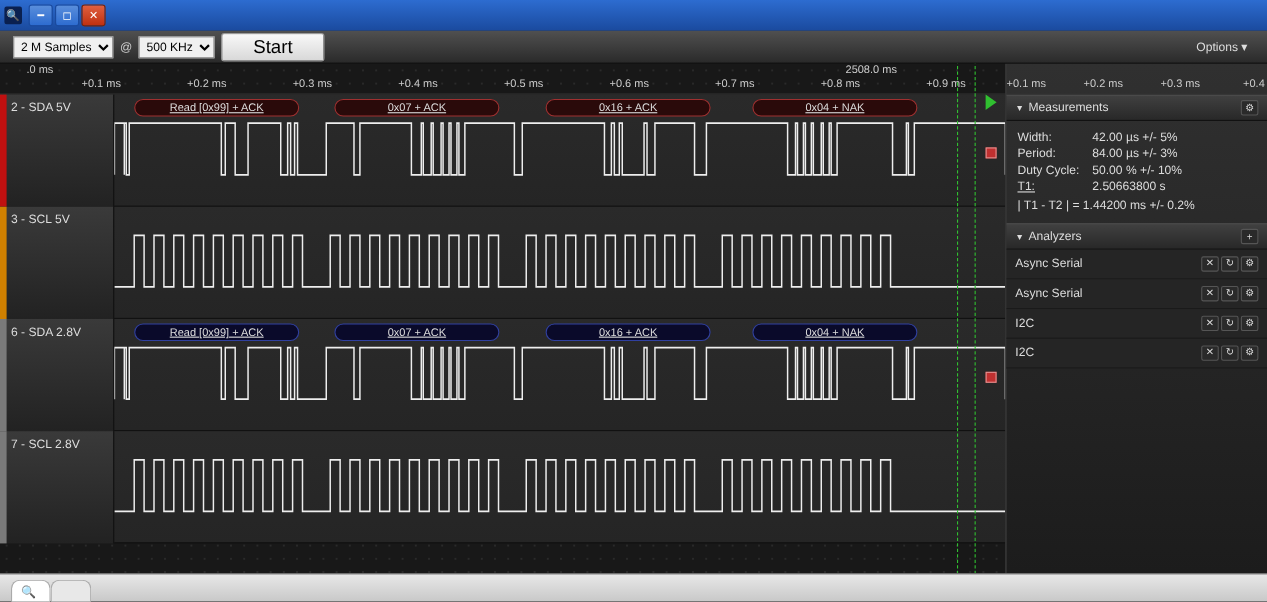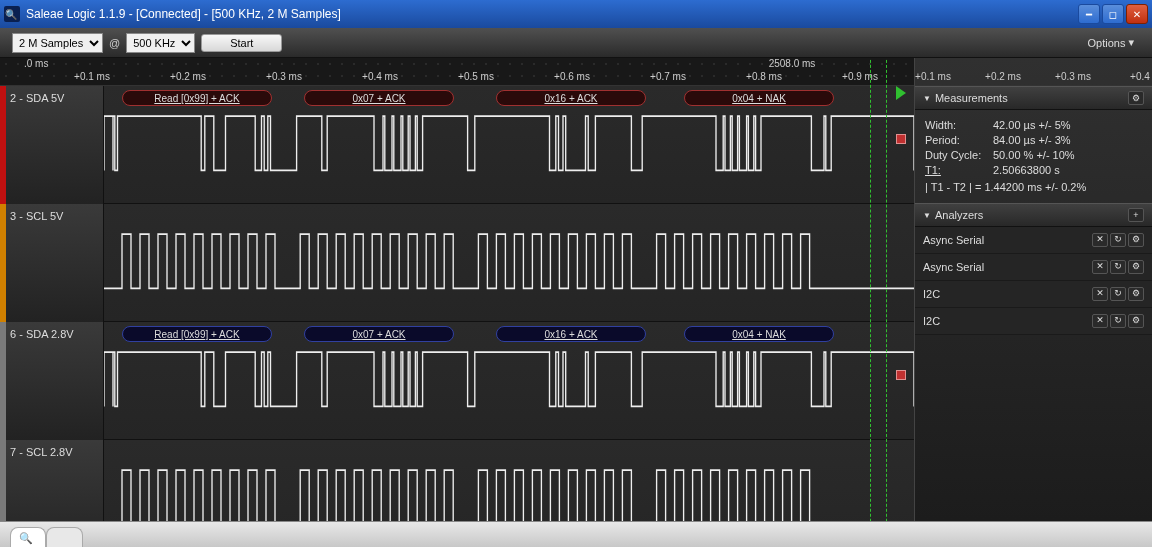--- a/index.html
+++ b/index.html
@@ -10,36 +10,36 @@
 .titlebar .icon { width: 16px; height: 16px; margin-right: 6px; background: #0a2050; border-radius: 2px; display: flex; align-items: center; justify-content: center; font-size: 10px; }
 .titlebar .title { flex: 1; }
 .winbtns { display: flex; gap: 2px; }
 .winbtn { width: 22px; height: 20px; background: linear-gradient(#5a8edb, #2d6cd0); border: 1px solid #1a4a9e; border-radius: 3px; display: flex; align-items: center; justify-content: center; color: white; font-size: 10px; cursor: pointer; }
 .winbtn.close { background: linear-gradient(#e06040, #c03010); border-color: #802000; }
 
 
 .toolbar { height: 30px; background: linear-gradient(#505050, #2a2a2a); display: flex; align-items: center; padding: 0 12px; gap: 6px; color: #ddd; font-size: 11px; border-bottom: 1px solid #111; }
 .toolbar select { background: #f0f0f0; border: 1px solid #888; font-size: 11px; padding: 1px 2px; height: 20px; }
 .toolbar .at { color: #ccc; }
-.toolbar button.start { background: linear-gradient(#f8f8f8, #d8d8d8); border: 1px solid #999; border-radius: 3px; padding: 2px 28px; font-size: 11px; cursor: pointer; }
+.toolbar button.start { background: linear-gradient(#f8f8f8, #d8d8d8); border: 1px solid #999; border-radius: 3px; padding: 2px 28px; font-size: 17px; cursor: pointer; }
 .toolbar .spacer { flex: 1; }
 .toolbar .options { cursor: pointer; display: flex; align-items: center; gap: 3px; padding-right: 6px; }
 
 
 .main { display: flex; height: calc(100% - 28px - 30px - 26px); }
 .waveform-area { flex: 1; background: #181818; position: relative; overflow: hidden; }
 .waveform-area::before { content: ""; position: absolute; inset: 0; background-image: radial-gradient(#2a2a2a 1px, transparent 1px); background-size: 12px 12px; pointer-events: none; }
 
 .timeline { height: 28px; position: relative; color: #ccc; font-size: 10px; border-bottom: 1px solid #333; }
 .timeline .top-row { position: absolute; top: 0; width: 100%; }
 .timeline .bot-row { position: absolute; top: 13px; width: 100%; }
 .timeline span { position: absolute; transform: translateX(-50%); white-space: nowrap; margin-left: 12px; }
 
 .channels { position: absolute; top: 28px; left: 0; right: 0; bottom: 0; }
-.channel { position: relative; height: 118px; display: flex; justify-content: flex-end; }
+.channel { position: relative; height: 102px; display: flex; justify-content: flex-end; }
 .chlabel { width: 104px; background: linear-gradient(#3a3a3a, #222); border-right: 1px solid #111; color: #ddd; font-size: 11px; padding: 6px 0 0 10px; display: flex; flex-direction: column; position: relative; }
 .chlabel .bar { position: absolute; left: 0; top: 0; bottom: 0; width: 6px; }
 .chtrack { flex: 1; position: relative; background: linear-gradient(#2a2a2a, #252525); border-bottom: 1px solid #111; }
 .chtrack svg { width: 100%; height: 100%; display: block; }
 
 .decode-bubble { position: absolute; height: 16px; border-radius: 8px; font-size: 10px; color: #ddd; text-align: center; line-height: 15px; top: 4px; white-space: nowrap; overflow: hidden; text-decoration: underline; }
 .decode-bubble.red { background: #2a0a0a; border: 1px solid #a03030; }
 .decode-bubble.blue { background: #0a0a2a; border: 1px solid #3040a0; }
 
 .marker-arrow { position: absolute; right: 8px; top: 0; width: 0; height: 0; border-style: solid; border-width: 7px 0 7px 10px; border-color: transparent transparent transparent #30c030; }
@@ -67,21 +67,20 @@
 
 .bottombar { height: 26px; background: linear-gradient(#e8e8e8, #c8c8c8); display: flex; align-items: flex-end; padding: 0 10px; border-top: 1px solid #888; }
 .tabstub { background: #fff; border: 1px solid #aaa; border-bottom: none; border-radius: 8px 8px 0 0; padding: 2px 12px 1px 8px; font-size: 11px; display: flex; align-items: center; gap: 4px; height: 20px; }
 .tabstub.empty { background: #e8e8e8; }
 </style>
 </head>
 <body>
 
 <div class="titlebar">
   <div class="icon">🔍</div>
-  <div class="title">Saleae Logic 1.1.9 - [Connected] - [500 KHz, 2 M Samples]</div>
   <div class="winbtns">
     <div class="winbtn">━</div>
     <div class="winbtn">◻</div>
     <div class="winbtn close">✕</div>
   </div>
 </div>
 
 <div class="toolbar">
   <select><option>2 M Samples</option></select>
   <span class="at">@</span>

